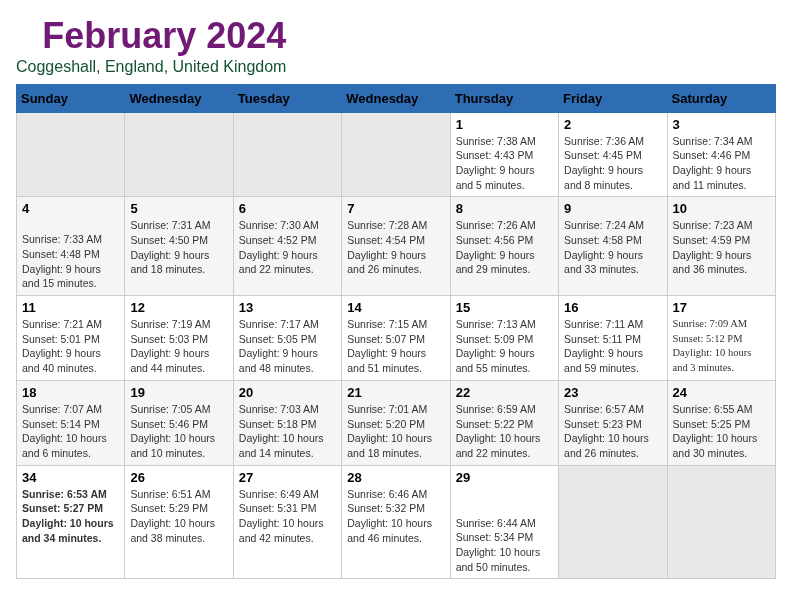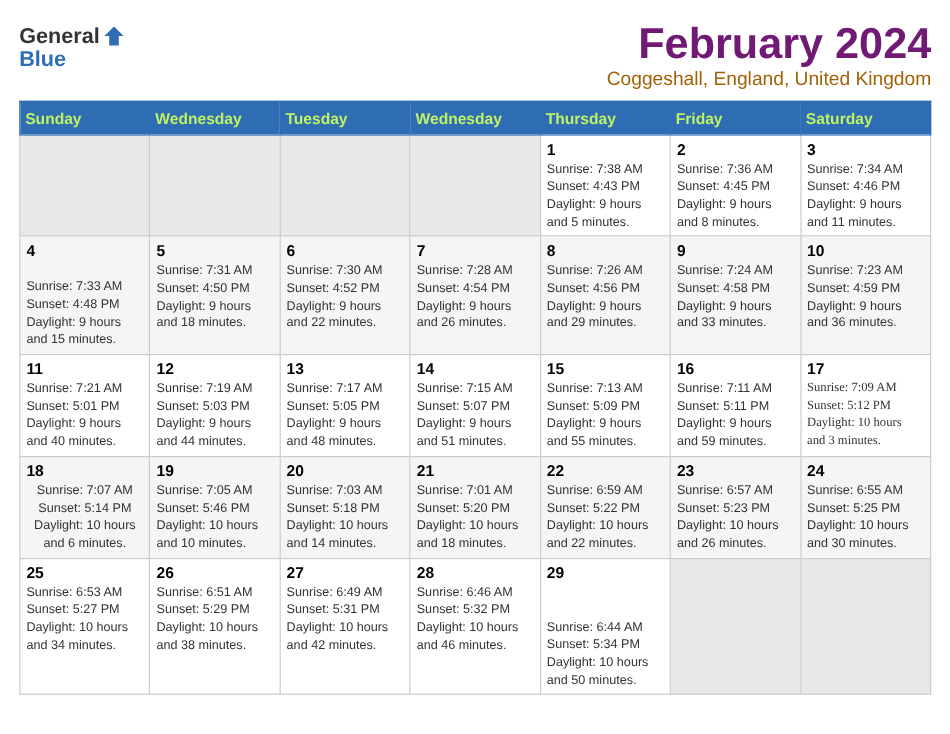--- a/index.html
+++ b/index.html
@@ -42,31 +42,31 @@
       text-align: right;
     }
     .main-title {
       font-size: 36px;
       font-weight: bold;
       color: #701a75;
       line-height: 1.1;
     }
     .subtitle {
       font-size: 16px;
-      color: #a16207;
+      color: #14532d;
       margin-top: 2px;
     }
     table {
       width: 100%;
       border-collapse: collapse;
       font-size: 11px;
     }
     thead tr th {
       background-color: #2e6db4;
-      color: #bef264;
+      color: #000000;
       padding: 6px 4px;
       text-align: left;
       font-size: 13px;
       font-weight: bold;
       border: 1px solid #2e6db4;
     }
     tbody tr td {
       border: 1px solid #ccc;
       padding: 4px 5px;
       vertical-align: top;
@@ -89,31 +89,20 @@
       line-height: 1.4;
     }
     .empty-cell {
       background: #e8e8e8 !important;
     }
   </style>
 </head>
 <body>
 
 <div class="header-section">
-  <div class="logo">
-    <div>
-      <div style="display:flex;align-items:center;">
-        <span class="logo-text-general">General</span>
-        <svg class="logo-icon" viewBox="0 0 20 20">
-          <polygon points="10,2 18,10 14,10 14,18 6,18 6,10 2,10" fill="#2e6db4"></polygon>
-        </svg>
-      </div>
-      <span class="logo-text-blue">Blue</span>
-    </div>
-  </div>
   <div class="title-area">
     <div class="main-title">February 2024</div>
     <div class="subtitle">Coggeshall, England, United Kingdom</div>
   </div>
 </div>
 
 <table>
   <thead>
     <tr>
     <th>Sunday</th>
@@ -251,21 +240,21 @@
           <span class="day-number">17</span>
           <div class="day-info" style="white-space: pre-line; font-family: Liberation Serif, serif;">Sunrise: 7:09 AM
 Sunset: 5:12 PM
 Daylight: 10 hours
 and 3 minutes.</div>
         </td>
       </tr>
       <tr>
         <td>
           <span class="day-number">18</span>
-          <div class="day-info" style="white-space: pre-line; text-align: center;">Sunrise: 7:07 AM
+          <div class="day-info" style="white-space: pre-line;">Sunrise: 7:07 AM
 Sunset: 5:14 PM
 Daylight: 10 hours
 and 6 minutes.</div>
         </td>
         <td>
           <span class="day-number">19</span>
           <div class="day-info" style="white-space: pre-line;">Sunrise: 7:05 AM
 Sunset: 5:46 PM
 Daylight: 10 hours
 and 10 minutes.</div>
@@ -301,22 +290,22 @@
         <td>
           <span class="day-number">24</span>
           <div class="day-info" style="white-space: pre-line;">Sunrise: 6:55 AM
 Sunset: 5:25 PM
 Daylight: 10 hours
 and 30 minutes.</div>
         </td>
       </tr>
       <tr>
         <td>
-          <span class="day-number">25</span>
-          <div class="day-info" style="white-space: pre-line;">Sunrise: 6:53 AM
+          <span class="day-number">34</span>
+          <div class="day-info" style="white-space: pre-line; font-weight: bold;">Sunrise: 6:53 AM
 Sunset: 5:27 PM
 Daylight: 10 hours
 and 34 minutes.</div>
         </td>
         <td>
           <span class="day-number">26</span>
           <div class="day-info" style="white-space: pre-line;">Sunrise: 6:51 AM
 Sunset: 5:29 PM
 Daylight: 10 hours
 and 38 minutes.</div>

